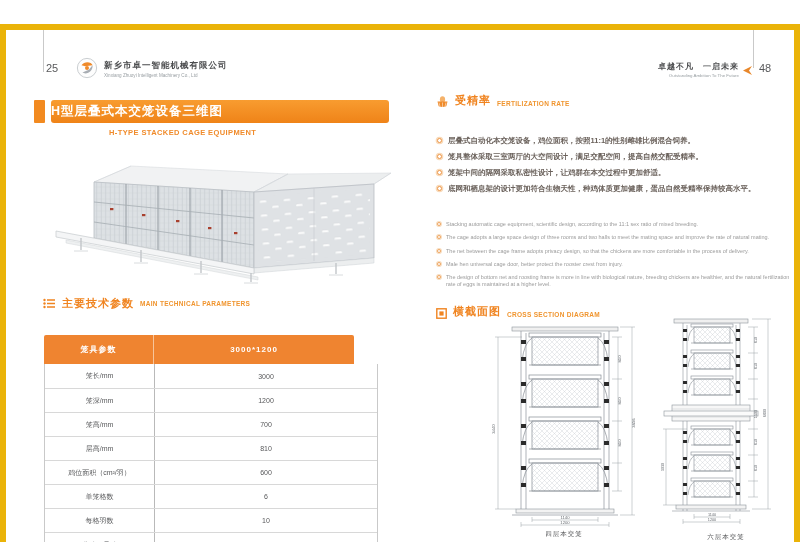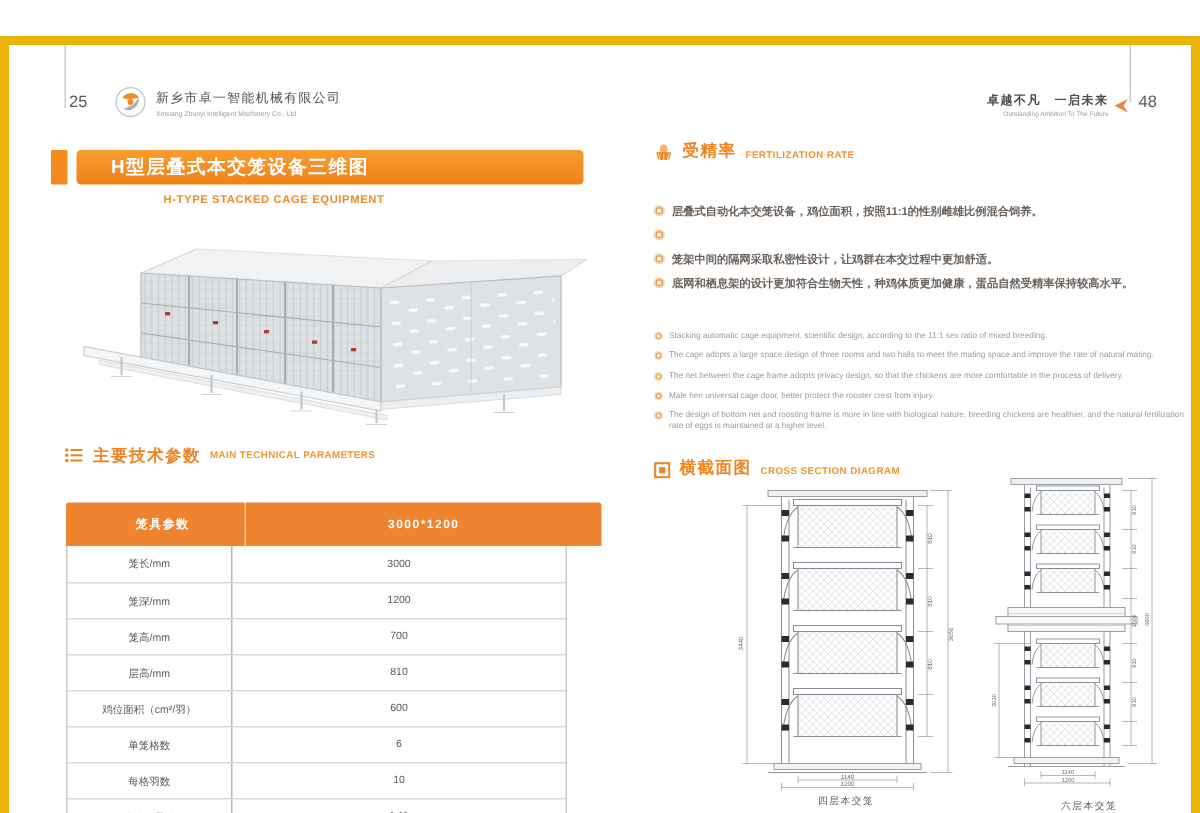--- a/index.html
+++ b/index.html
@@ -9,33 +9,33 @@
     font-family:"Liberation Sans","DejaVu Sans",sans-serif; overflow:hidden;
     border:6px solid #eab308;
     margin-top:24px;
   }
   .abs { position:absolute; }
   .foldmark { width:1px; background:#c9c9c9; }
 
   
   .pagenum { font-size:11px; color:#58595b; }
   .logo-circle { width:22px; height:22px; }
-  .company-cn { font-size:8.5px; font-weight:normal; color:#4b4c4e; letter-spacing:1px; }
+  .company-cn { font-size:8.5px; font-weight:bold; color:#4b4c4e; letter-spacing:1px; }
   .company-en { font-size:4.6px; color:#9aa0a4; margin-top:1px; }
   .slogan-wrap { text-align:right; }
   .slogan-cn { font-size:8px; font-weight:bold; color:#4b4c4e; letter-spacing:1px; }
   .slogan-en { font-size:4.4px; color:#9aa0a4; margin-top:1px; }
 
   
   .title-stub { width:11px; height:23px; background:#f28a20; border-radius:1px; }
   .title-bar {
     width:338px; height:23px; border-radius:3px;
     background:linear-gradient(180deg,#f89c30,#ef8318);
     color:#fff; font-size:12.5px; font-weight:bold; letter-spacing:1px;
-    line-height:23px; padding-left:23px;
+    line-height:23px; padding-left:0;
   }
   .title-en { font-size:7.5px; font-weight:bold; color:#f08b2b; letter-spacing:0.4px;padding-left:40px; }
 
   .sec-head { display:flex; align-items:flex-end; gap:6px; }
   .sec-cn { font-size:11px; font-weight:bold; color:#f08420; letter-spacing:1px; }
   .sec-en { font-size:6.5px; font-weight:bold; color:#f0952f; letter-spacing:0.3px; padding-bottom:1px; }
 
   .ptable { width:334px; border:1px solid #c9c9c9; border-top:none; }
   .ptable-header { display:flex; height:29px; background:#ef8430; border-radius:2px 2px 0 0; }
   .ptable-header .c1 { width:110px; border-right:1px solid #f7c59a; }
@@ -148,21 +148,21 @@
       <circle cx="1.5" cy="2" r="1.2" fill="#f08420"></circle>
       <circle cx="1.5" cy="5.5" r="1.2" fill="#f08420"></circle>
       <circle cx="1.5" cy="9" r="1.2" fill="#f08420"></circle>
       <path d="M4,2 H12 M4,5.5 H12 M4,9 H12" stroke="#f08420" stroke-width="1.4"></path>
     </svg>
     <span class="sec-cn">主要技术参数</span>
     <span class="sec-en">MAIN TECHNICAL PARAMETERS</span>
   </div>
 
   <div class="abs" style="left:38px; top:305px;">
-    <div class="ptable-header" style="width:357px;padding-left:10px;">
+    <div class="ptable-header" style="width:310px;">
       <div class="c1">笼具参数</div>
       <div class="c2">3000*1200</div>
     </div>
     <div class="ptable">
       <div class="ptable-row">
         <div class="c1">笼长/mm</div>
         <div class="c2">3000</div>
       </div>
       <div class="ptable-row">
         <div class="c1">笼深/mm</div>
@@ -205,20 +205,21 @@
     <span class="sec-en">FERTILIZATION RATE</span>
   </div>
 
   <div class="abs bullet-list-cn" style="left:431px; top:106px;">
     <div class="bullet-item-cn">
       <span class="bullet-dot-cn"></span>
       <span class="bullet-text-cn">层叠式自动化本交笼设备，鸡位面积，按照11:1的性别雌雄比例混合饲养。</span>
     </div>
     <div class="bullet-item-cn">
       <span class="bullet-dot-cn"></span>
+      <span class="bullet-text-cn">笼具整体采取三室两厅的大空间设计，满足交配空间，提高自然交配受精率。</span>
     </div>
     <div class="bullet-item-cn">
       <span class="bullet-dot-cn"></span>
       <span class="bullet-text-cn">笼架中间的隔网采取私密性设计，让鸡群在本交过程中更加舒适。</span>
     </div>
     <div class="bullet-item-cn">
       <span class="bullet-dot-cn"></span>
       <span class="bullet-text-cn">底网和栖息架的设计更加符合生物天性，种鸡体质更加健康，蛋品自然受精率保持较高水平。</span>
     </div>
   </div>

